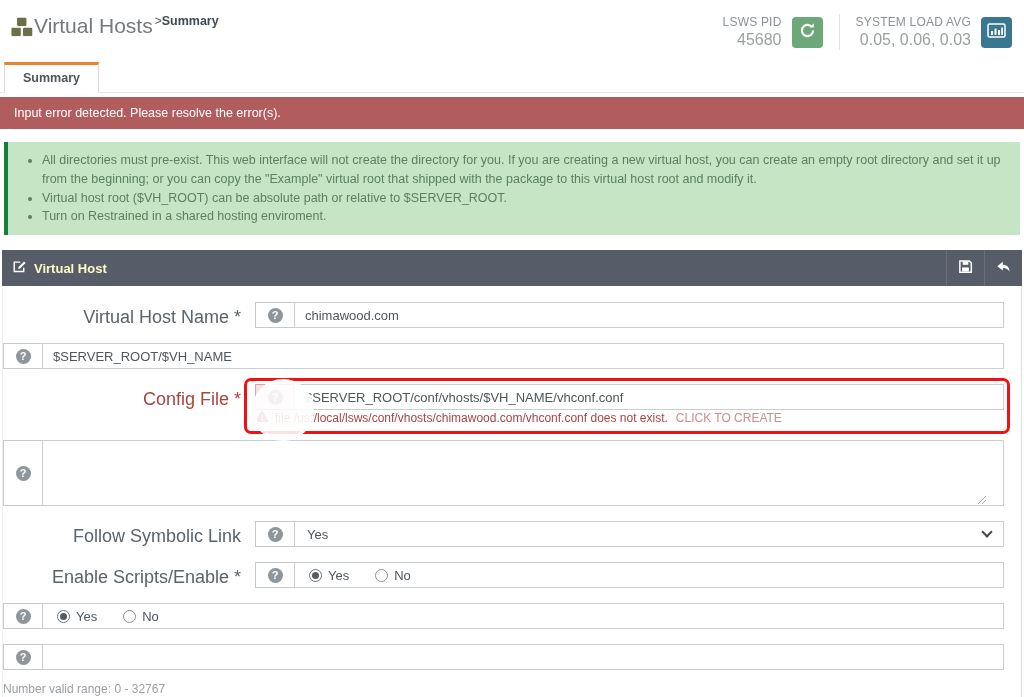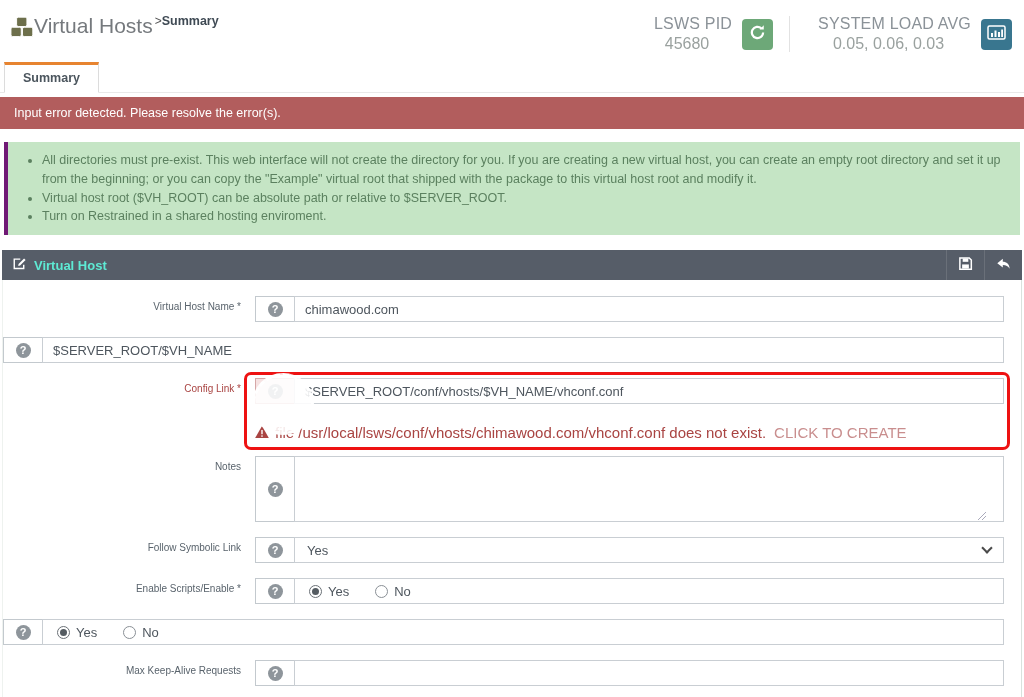--- a/index.html
+++ b/index.html
@@ -10,44 +10,44 @@
   }
   
   .header { display:flex; justify-content:space-between; align-items:flex-start; padding:14px 8px 0 10px; height:55px; }
   .crumbs { display:flex; align-items:flex-start; }
   .cubes { margin-top:2px; }
   .crumb-main { font-size:21px; color:#75797d; font-weight:400; }
   .crumb-sep { font-size:12px; color:#555; margin-left:2px; }
   .crumb-page { font-size:12.5px; font-weight:bold; color:#3f4a54; }
   .statbar { display:flex; align-items:center; gap:10px; padding-right:4px; }
   .stat { text-align:right; line-height:1.25; }
-  .stat-label { font-size:16px; color:#8b9298; letter-spacing:.2px;margin-left:12px; }
-  .stat-value { font-size:16px; color:#9aa19f;text-align:center; }
+  .stat-label { font-size:12px; color:#8b9298; letter-spacing:.2px; }
+  .stat-value { font-size:16px; color:#9aa19f; }
   .sq-btn { width:31px; height:31px; border-radius:4px; display:flex; align-items:center; justify-content:center; cursor:pointer; }
   .btn-green { background:#6da878; }
   .btn-teal  { background:#39768f; }
   .vdiv { width:1px; height:36px; background:#e2e2e2; margin:0 6px; }
   
   .tabstrip { padding:7px 0 0 4px; border-bottom:1px solid #e9e9e9; }
   .tab { display:inline-block; background:#fff; border:1px solid #dcdcdc; border-top:3px solid #e78430; border-bottom:1px solid #fff; margin-bottom:-1px;
          padding:6px 18px 7px 18px; font-size:12.5px; font-weight:bold; color:#4c565e; cursor:pointer; }
   
   .banner { margin-top:4px; background:#b25d5d; color:#fff; font-size:12.5px; padding:9px 14px; }
-  .infobox { margin:13px 4px 0 4px; background:#c5e5c5; border-left:4px solid #701a75; padding:9px 14px 9px 6px; }
+  .infobox { margin:13px 4px 0 4px; background:#c5e5c5; border-left:4px solid #15803d; padding:9px 14px 9px 6px; }
   .infobox ul { margin:0; padding-left:28px; }
   .infobox li { font-size:12.5px; color:#5b805f; line-height:1.5; }
   
-  .panel-bar { margin:15px 2px 0 2px; background:#565d68; height:30px; display:flex; align-items:center; color:#5eead4; }
+  .panel-bar { margin:15px 2px 0 2px; background:#565d68; height:36px; display:flex; align-items:center; color:#fef9c3; }
   .panel-title { display:flex; align-items:center; gap:7px; padding-left:10px; font-size:13px; font-weight:bold; flex:1; }
   .panel-actions { display:flex; height:100%; }
   .panel-act { width:38px; height:100%; display:flex; align-items:center; justify-content:center; border-left:1px solid #6a7079; cursor:pointer; }
   
   .form { border-right:1px solid #d9e2dd; border-left:1px solid #eef2ef; margin:0 2px; padding-top:16px; min-height:420px; }
   .row { display:flex; margin-bottom:15px; }
-  .row-label { width:252px; text-align:right; padding-right:14px; padding-top:5px; font-size:10px; color:#59636c; flex-shrink:0; }
+  .row-label { width:252px; text-align:right; padding-right:14px; padding-top:5px; font-size:18px; color:#59636c; flex-shrink:0; }
   .row-label.err { color:#a94442; }
   .row-ctl { flex:1; margin-right:17px; position:relative; }
   .group { display:flex; }
   .helpcell { width:40px; border:1px solid #c3c9ce; background:#fff; display:flex; align-items:center; justify-content:center; flex-shrink:0; cursor:pointer; }
   .helpcell.errcell { background:#f6e2e2; border-color:#d6a7a7; }
   .qicon { width:15px; height:15px; border-radius:50%; background:#8e959b; color:#fff; font-size:11px; font-weight:bold;
            display:flex; align-items:center; justify-content:center; line-height:1; }
   .tbox { flex:1; border:1px solid #c9ced3; margin-left:-1px; height:26px; padding:0 10px; font-size:13px; color:#4e565e;
           font-family:"Liberation Sans",sans-serif; outline:none; background:#fff; }
   .group.h26 { height:26px; }
@@ -59,21 +59,21 @@
             font-size:13px; color:#4e565e; cursor:pointer; background:#fff; }
   .selbox .spacer { flex:1; }
   .chev { width:8px; height:8px; border-right:2px solid #4a4a4a; border-bottom:2px solid #4a4a4a; transform:rotate(45deg); margin-top:-4px; }
   .radio-wrap { flex:1; border:1px solid #c9ced3; margin-left:-1px; height:26px; display:flex; align-items:center; gap:26px; padding:0 14px; }
   .radio { display:flex; align-items:center; gap:6px; font-size:13px; color:#4e565e; cursor:pointer; }
   .rdot { width:13px; height:13px; border-radius:50%; border:1px solid #8a9096; background:#fff; display:flex; align-items:center; justify-content:center; }
   .rdot.on { border-color:#6b7177; }
   .rdot.on::after { content:""; width:7px; height:7px; border-radius:50%; background:#555c62; }
   .hint { font-size:12px; color:#9aa0a6; margin-top:12px; }
   
-  .errline { display:flex; align-items:center; gap:6px; margin-top:20px; font-size:15px; color:#a94442; }
+  .errline { display:flex; align-items:center; gap:6px; margin-top:0; font-size:12px; color:#a94442; }
   .errlink { color:#c98e8e; margin-left:2px; cursor:pointer; }
   .anno-rect { position:absolute; left:-11px; top:-6px; right:-6px; bottom:-9px; border:3px solid #ee1212; border-radius:7px; pointer-events:none; z-index:5; }
   .anno-circle { position:absolute; left:-3px; top:-5px; width:62px; height:62px; border-radius:50%;
                  background:rgba(255,255,255,0.88); border:3px dashed #ffffff; z-index:6; pointer-events:none; }
 </style>
 </head>
 <body>
 
 <div class="header">
   <div class="crumbs">
@@ -185,21 +185,21 @@
       <div class="group h26">
         <div class="helpcell">
           <span class="qicon">?</span>
         </div>
         <input class="tbox" type="text" value="$SERVER_ROOT/$VH_NAME" style="">
       </div>
     </div>
   </div>
 
   <div class="row">
-    <div class="row-label err">Config Link *</div>
+    <div class="row-label err">Config File *</div>
     <div class="row-ctl">
       <div class="group h26">
         <div class="helpcell errcell">
           <span class="qicon">?</span>
         </div>
         <input class="tbox" type="text" value="$SERVER_ROOT/conf/vhosts/$VH_NAME/vhconf.conf" style="">
       </div>
       <div class="errline">
         <span>
           <svg width="14" height="12" viewBox="0 0 16 14">
@@ -210,21 +210,20 @@
         </span>
         <span>file /usr/local/lsws/conf/vhosts/chimawood.com/vhconf.conf does not exist.</span>
         <span class="errlink">CLICK TO CREATE</span>
       </div>
       <div class="anno-rect"></div>
       <div class="anno-circle"></div>
     </div>
   </div>
 
   <div class="row">
-    <div class="row-label">Notes</div>
     <div class="row-ctl">
       <div class="group" style="height:66px;">
         <div class="helpcell" style="height:66px;">
           <span class="qicon">?</span>
         </div>
         <textarea class="notes-area" style=""></textarea>
       </div>
       <div class="resize-corner"></div>
     </div>
   </div>
@@ -280,21 +279,20 @@
           <span class="radio">
             <span class="rdot"></span>
             <span>No</span>
           </span>
         </div>
       </div>
     </div>
   </div>
 
   <div class="row">
-    <div class="row-label">Max Keep-Alive Requests</div>
     <div class="row-ctl">
       <div class="group h26">
         <div class="helpcell">
           <span class="qicon">?</span>
         </div>
         <input class="tbox" type="text" value="" style="">
       </div>
       <div class="hint">Number valid range: 0 - 32767</div>
     </div>
   </div>

